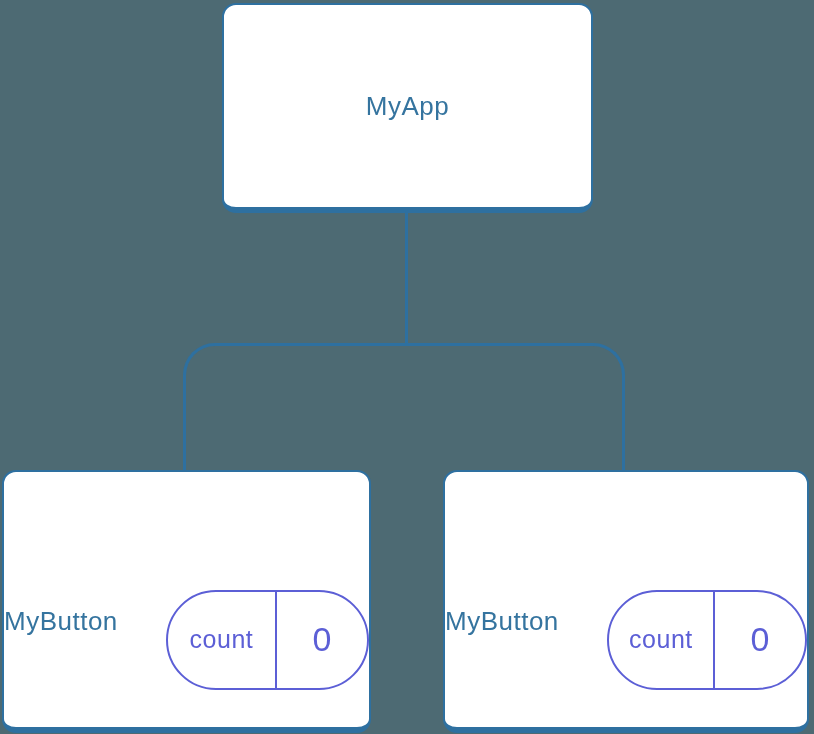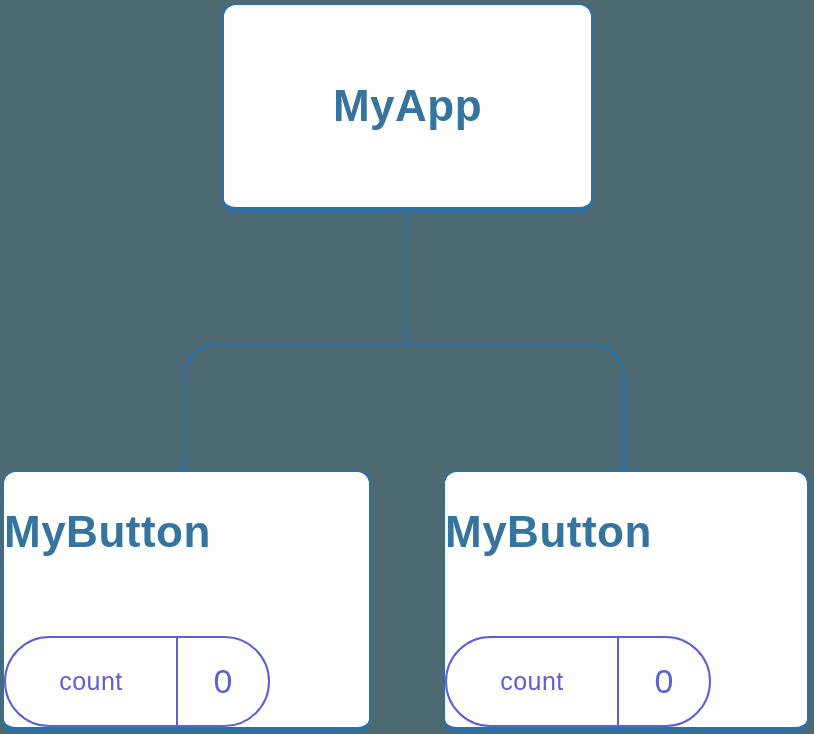--- a/index.html
+++ b/index.html
@@ -33,31 +33,32 @@
     left: 222px; top: 3px;
     width: 371px; height: 210px;
     display: flex;
     align-items: center;
     justify-content: center;
   }
   .node-child {
     top: 470px;
     height: 263px;
     display: flex;
-    flex-direction: column;
+    flex-direction: row;
+    align-items: center;
     padding-top: 42px;
     gap: 48px;
   }
   .node-child-left  { left: 2px;   width: 369px; }
   .node-child-right { left: 443px; width: 366px; }
 
   .node-label {
     color: var(--label_blue);
-    font-size: 44px;
-    font-weight: 700;
+    font-size: 26px;
+    font-weight: 400;
     letter-spacing: 0.5px;
     line-height: 36px;
     white-space: nowrap;
   }
 
   
   .stem {
     position: absolute;
     left: 405px; top: 211px;
     width: 3px; height: 134px;

